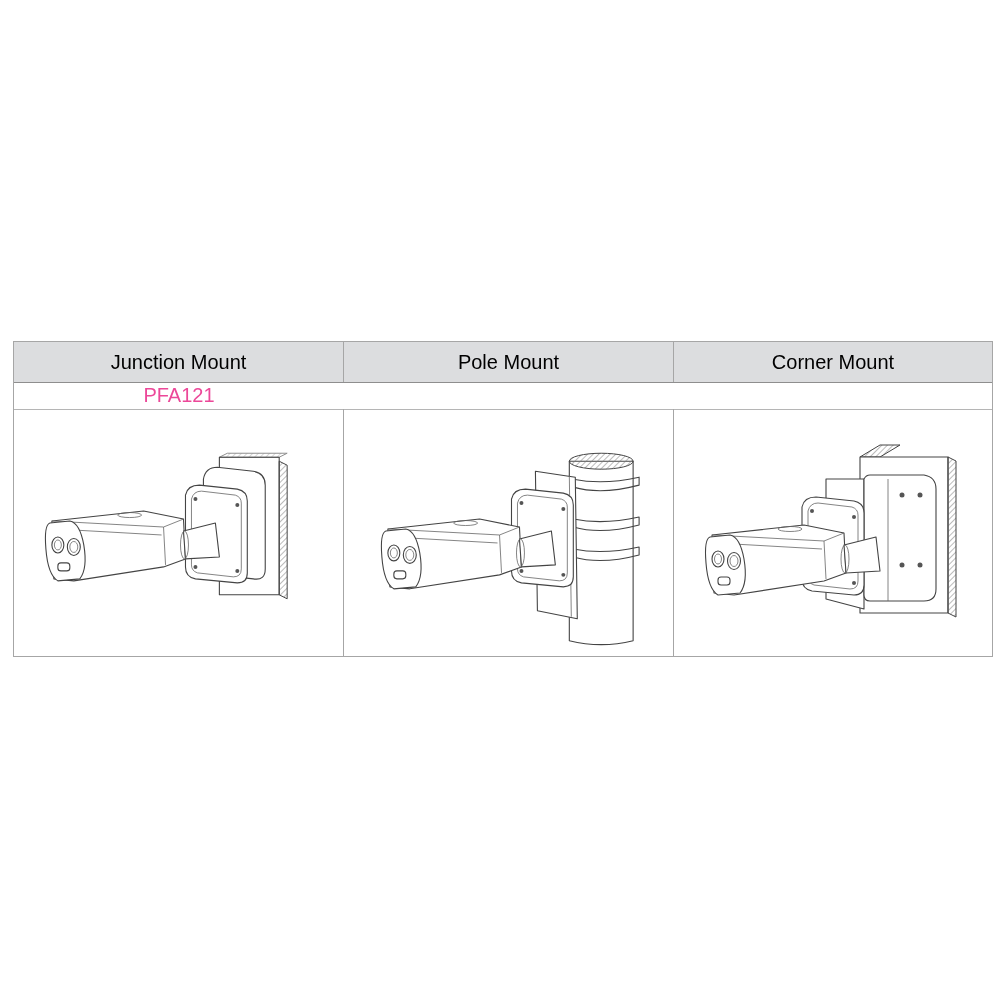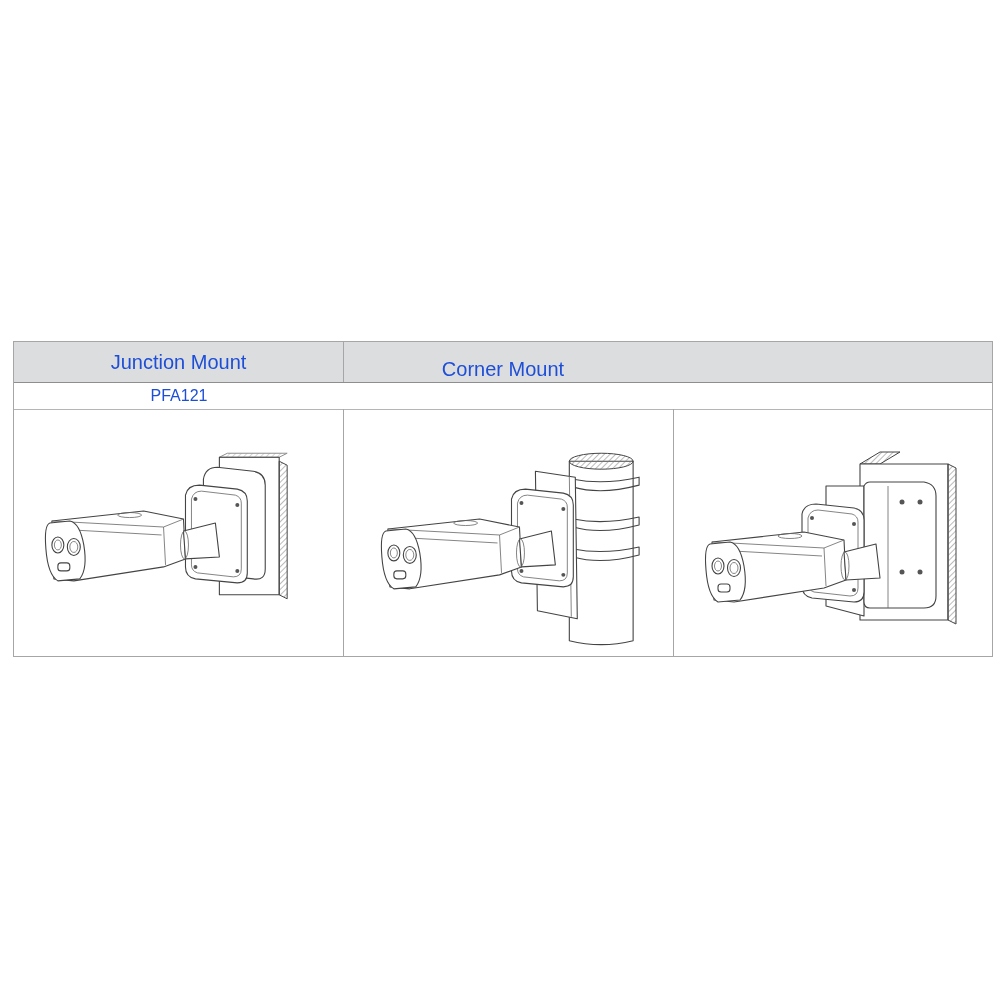--- a/index.html
+++ b/index.html
@@ -7,23 +7,23 @@
          font-family:"Liberation Sans", "DejaVu Sans", sans-serif; color:#333; }
   .tbl { position:absolute; left:13px; top:341px; width:980px; height:316px;
          border:1px solid #a6a6a6; box-sizing:border-box; }
   .row { position:absolute; left:0; width:100%; display:flex; }
   .row.header { top:0; height:40px; background:#dcdddf; border-bottom:1px solid #8e8e8e; }
   .row.model { top:40px; height:27px; border-bottom:1px solid #b5b5b5; }
   .row.image { top:67px; height:248px; }
   .cell { box-sizing:border-box; display:flex; align-items:center; justify-content:center;
           border-right:1px solid #a6a6a6; height:100%; }
   .cell:last-child { border-right:none; }
-  .c1 { width:330px; } .c2 { width:330px; } .c3 { width:318px;margin-top:7px; }
-  .header .cell { font-size:20px; color:#1d4ed8; }
-  .model .cell { font-size:16px; color:#1d4ed8; }
+  .c1 { width:330px; } .c2 { width:330px; } .c3 { width:318px; }
+  .header .cell { font-size:20px; color:#000000; }
+  .model .cell { font-size:20px; color:#ec4899; }
   svg { display:block; }
   svg .ln { fill:none; stroke:#444; stroke-width:1.1; stroke-linejoin:round; stroke-linecap:round; }
   svg .lnl { fill:none; stroke:#666; stroke-width:0.8; }
   svg .wf { fill:#fff; stroke:#444; stroke-width:1.1; stroke-linejoin:round; }
 </style>
 </head>
 <body>
 
 <svg width="0" height="0" style="position:absolute">
   <defs>
@@ -57,20 +57,21 @@
         <circle cx="52" cy="20" r="2" fill="#555"></circle>
       <circle cx="10" cy="82" r="2" fill="#555"></circle>
         <circle cx="52" cy="86" r="2" fill="#555"></circle>
     </g>
   </defs>
 </svg>
 
 <div class="tbl">
   <div class="row header">
     <div class="cell c1">Junction Mount</div>
+    <div class="cell c2">Pole Mount</div>
     <div class="cell c3">Corner Mount</div>
   </div>
   <div class="row model">
     <div class="cell c1">PFA121</div>
   </div>
   <div class="row image">
 
     <div class="cell c1">
       <svg width="330" height="248" viewBox="0 0 330 248">
 

